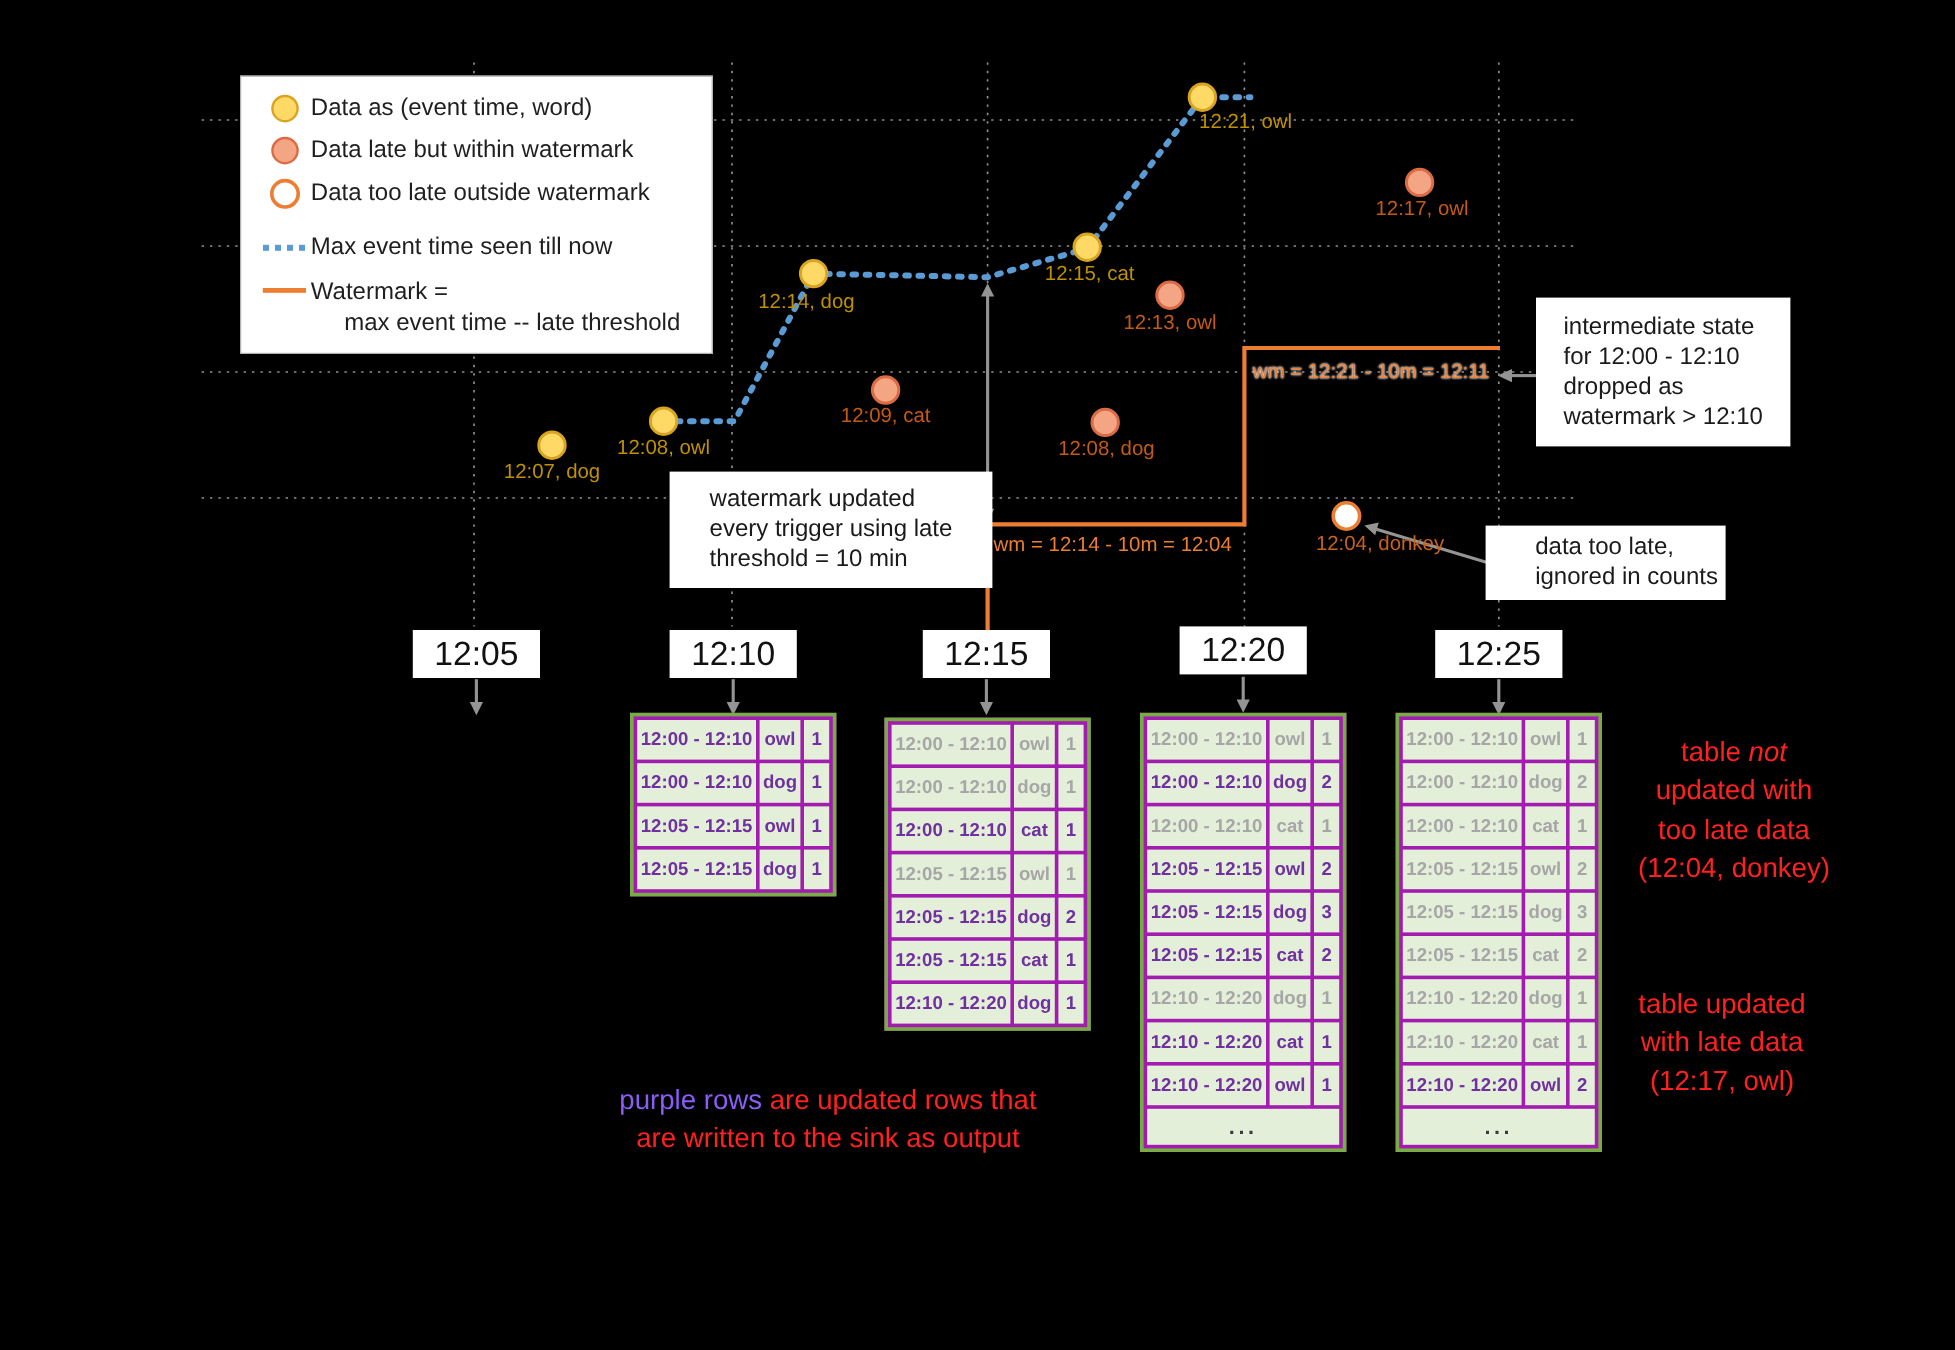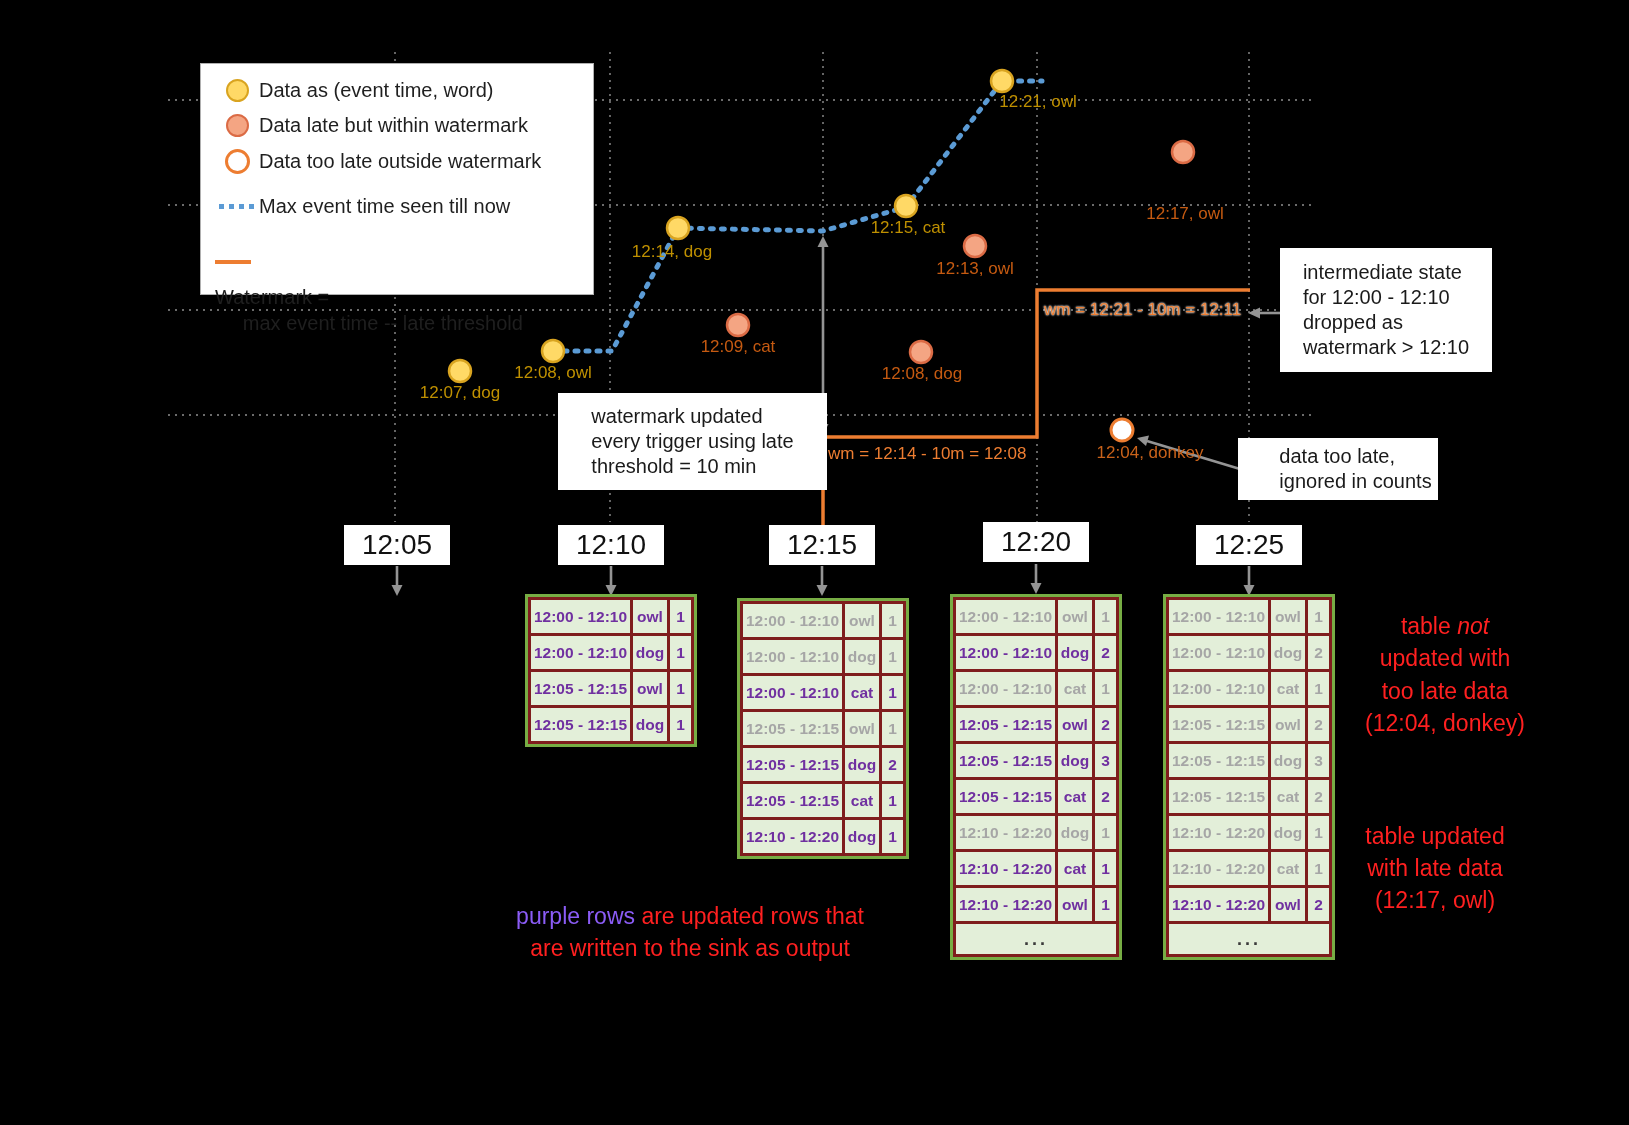--- a/index.html
+++ b/index.html
@@ -23,21 +23,21 @@
   .pt-label.late{color:#C55A11;}
   .pt-label.toolate{color:#C9621A;}
   .wm-label{position:absolute;color:#ED7D31;font-size:17px;white-space:nowrap;}
   .wm-label.outlined{text-shadow:0 0 2px #fff,0 0 2px #fff;}
 
   
   .legend{position:absolute;left:200px;top:63px;width:394px;height:232px;background:#fff;
           border:1px solid #b0b0b0;box-sizing:border-box;padding:15px 6px 0 14px;color:#1f1f1f;}
   .legend-item{display:flex;align-items:center;margin-bottom:12px;font-size:20px;}
   .legend-item.gap{margin-top:21px;}
-  .legend-item.top-align{align-items:flex-start;flex-direction:column;}
+  .legend-item.top-align{align-items:flex-start;}
   .legend-item.top-align .licon{padding-top:10px;}
   .licon{flex:0 0 44px;display:flex;justify-content:center;align-items:center;}
   .dot{width:19px;height:19px;border-radius:50%;}
   .dot.ontime{background:#FFD966;border:2px solid #D9A420;}
   .dot.late{background:#F4A583;border:2px solid #DB6B45;}
   .dot.toolate{background:#fff;border:3px solid #ED7D31;}
   .line-sample{width:36px;height:5px;}
   .line-sample.blue{background:repeating-linear-gradient(90deg,#5B9BD5 0 5px,rgba(0,0,0,0) 5px 10px);}
   .line-sample.orange{background:#ED7D31;height:4px;}
   .ltext.two-line{white-space:pre-wrap;line-height:1.3;}
@@ -46,21 +46,21 @@
   .callout{position:absolute;background:#fff;color:#1a1a1a;display:flex;align-items:center;
            justify-content:center;text-align:left;font-size:20px;line-height:1.25;
            white-space:pre-line;box-sizing:border-box;padding:6px;}
   #callout-watermark{left:558px;top:393px;width:269px;height:97px;}
   #callout-intermediate{left:1280px;top:248px;width:212px;height:124px;}
   #callout-toolate{left:1238px;top:438px;width:200px;height:62px;padding-left:41px;}
   .time-box{position:absolute;width:106px;height:40px;background:#fff;color:#111;display:flex;
             align-items:center;justify-content:center;font-size:28px;}
 
   
-  .rtable{position:absolute;background:#7f1d1d;border:3px solid #77AD44;padding:3px;
+  .rtable{position:absolute;background:#a21caf;border:3px solid #77AD44;padding:3px;
           box-sizing:border-box;width:172px;}
   .trow{display:grid;grid-template-columns:99px 34px 21px;gap:3px;margin-bottom:3px;}
   .rtable > .trow:last-child{margin-bottom:0;}
   .tcell{background:#E3EFD9;height:33px;display:flex;align-items:center;justify-content:center;
          font-size:15.5px;font-weight:700;}
   .trow.updated .tcell{color:#7030A0;}
   .trow.old .tcell{color:#A6A6A6;}
   .tellipsis{background:#E3EFD9;height:30px;display:flex;align-items:center;justify-content:center;
              color:#3a3a3a;font-weight:700;letter-spacing:3px;font-size:18px;}
 
@@ -132,23 +132,23 @@
 
   <div id="labels-layer">
       <div class="pt-label ontime" style="left: 460px; top: 383px;">12:07, dog</div>
       <div class="pt-label ontime" style="left: 553px; top: 363px;">12:08, owl</div>
       <div class="pt-label ontime" style="left: 672px; top: 242px;">12:14, dog</div>
       <div class="pt-label ontime" style="left: 908px; top: 218px;">12:15, cat</div>
       <div class="pt-label ontime" style="left: 1038px; top: 92px;">12:21, owl</div>
       <div class="pt-label late" style="left: 738px; top: 337px;">12:09, cat</div>
       <div class="pt-label late" style="left: 975px; top: 259px;">12:13, owl</div>
       <div class="pt-label late" style="left: 922px; top: 364px;">12:08, dog</div>
-      <div class="pt-label late" style="left: 1185px; top: 164px; margin-top: 40px;">12:17, owl</div>
+      <div class="pt-label late" style="left: 1185px; top: 164px;">12:17, owl</div>
       <div class="pt-label toolate" style="left: 1126px; top: 443px; margin-left: 24px;">12:04, donkey</div>
-      <div class="wm-label" style="left: 828px; top: 444px;">wm = 12:14 - 10m = 12:08</div>
+      <div class="wm-label" style="left: 828px; top: 444px;">wm = 12:14 - 10m = 12:04</div>
       <div class="wm-label outlined" style="left: 1044px; top: 300px;">wm = 12:21 - 10m = 12:11</div>
     </div>
 
   <div class="legend">
     <div class="legend-item">
       <span class="licon">
           <span class="dot ontime"></span>
         </span>
       <span class="ltext">Data as (event time, word)</span>
     </div>

